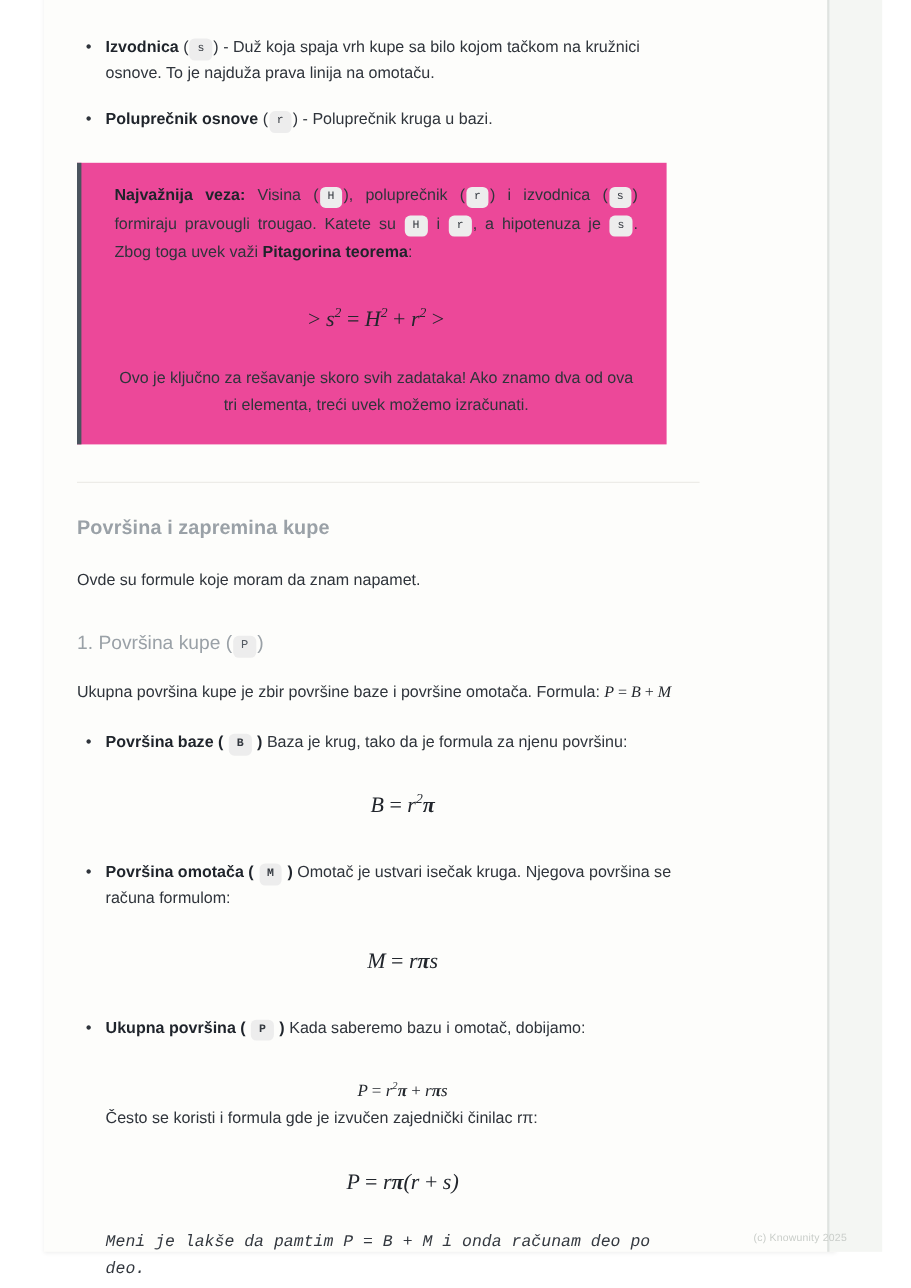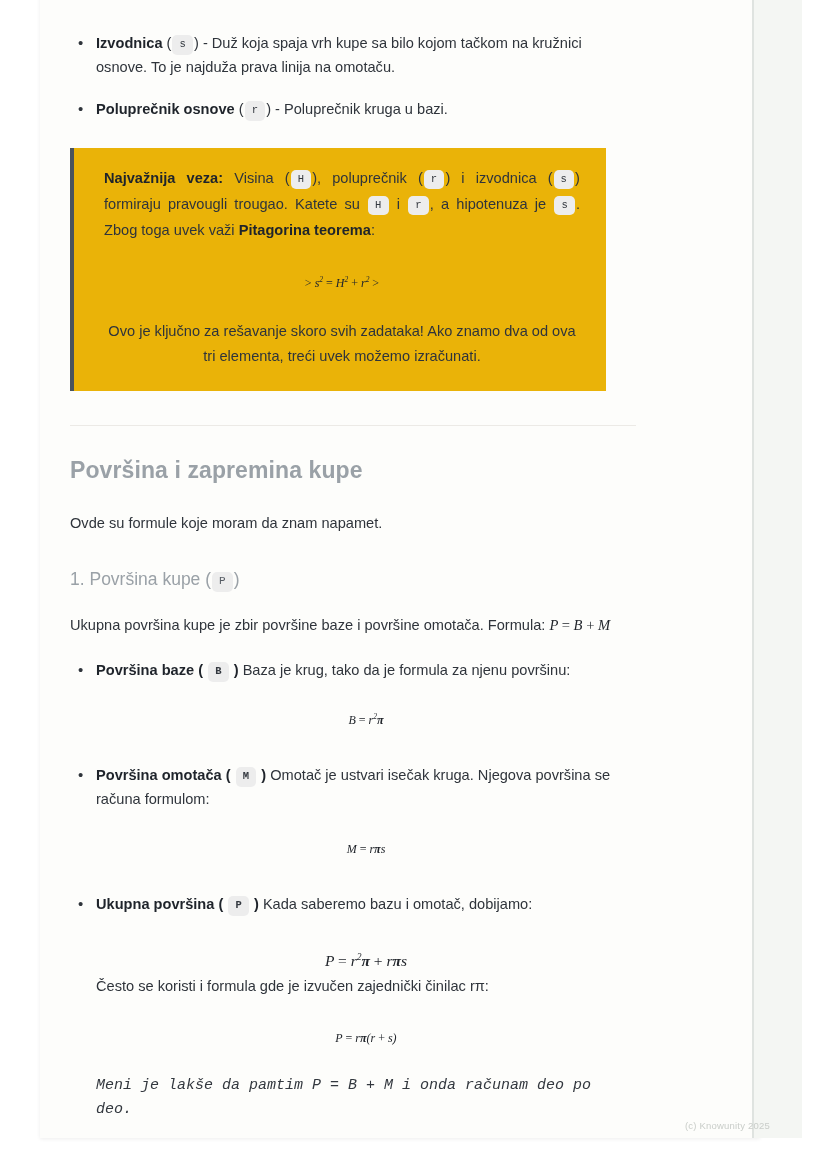--- a/index.html
+++ b/index.html
@@ -80,21 +80,21 @@
     border-radius: 5px;
     background: #ededed;
     color: #33383f;
     vertical-align: 1px;
     letter-spacing: .2px;
   }
 
   
   .callout {
     margin: 26px 0 0 0;
-    background: #eab308;
+    background: #ec4899;
     border-left: 4px solid #4a545e;
     padding: 18px 26px 22px 30px;
     width: 536px;
     box-sizing: border-box;
   }
   .callout p {
     margin: 0;
     text-align: justify;
     color: #2f343b;
     line-height: 1.78;
@@ -112,39 +112,39 @@
   .math sup {
     font-size: .62em;
     font-style: italic;
     vertical-align: super;
     line-height: 0;
   }
   .math .op { font-style: normal; }
   .math .pi { font-style: italic; font-weight: bold; }
   .math-display {
     text-align: center;
-    font-size: 12px;
+    font-size: 20px;
     margin: 22px 0;
   }
   .math-left {
     font-size: 15.5px;
     margin: 0;
   }
 
   
   hr.sep {
     border: none;
     border-top: 1px solid #eceae6;
     margin: 34px 0 26px 0;
     width: 566px;
   }
 
   
   h2.section-title {
-    font-size: 23px;
+    font-size: 18px;
     font-weight: 700;
     color: #9aa1a7;
     margin: 0 0 22px 0;
     letter-spacing: .1px;
   }
   h3.sub-title {
     font-size: 17.5px;
     font-weight: 400;
     color: #9aa1a7;
     margin: 30px 0 20px 0;

